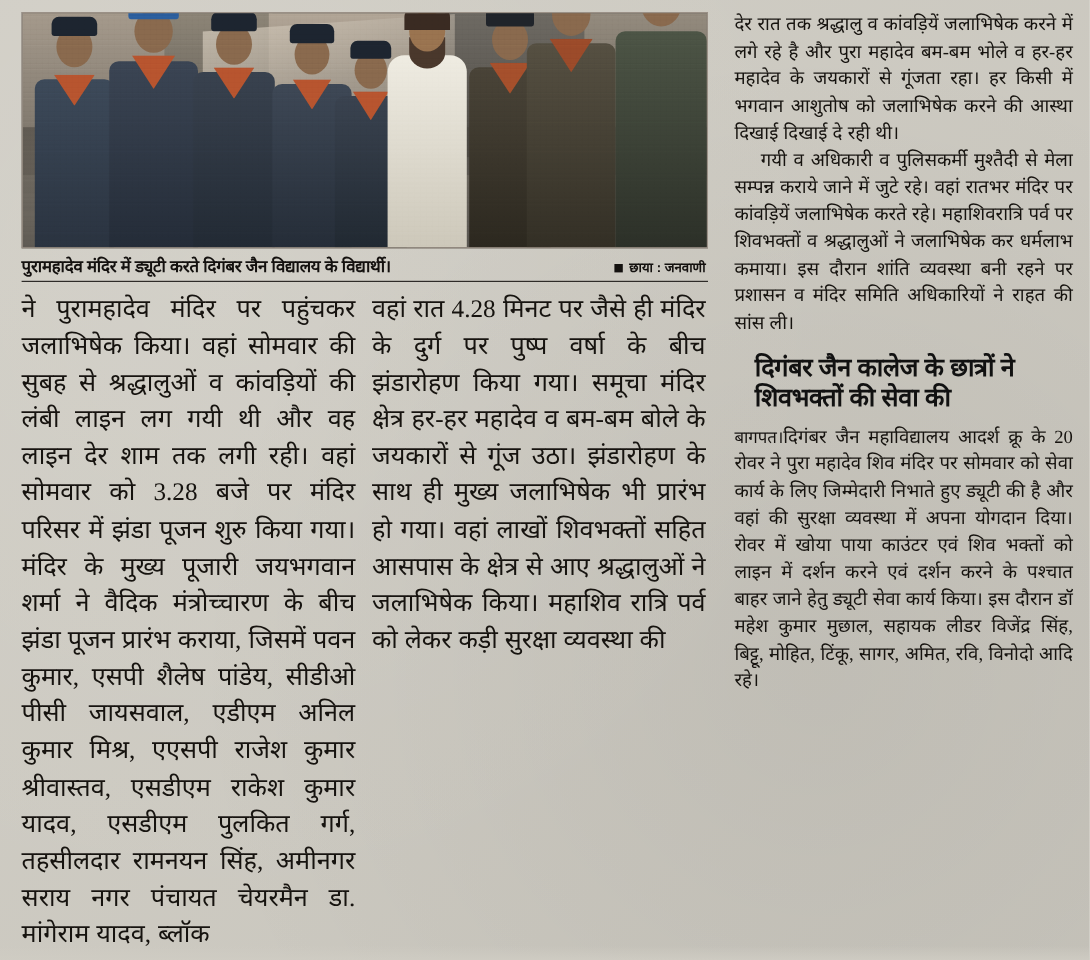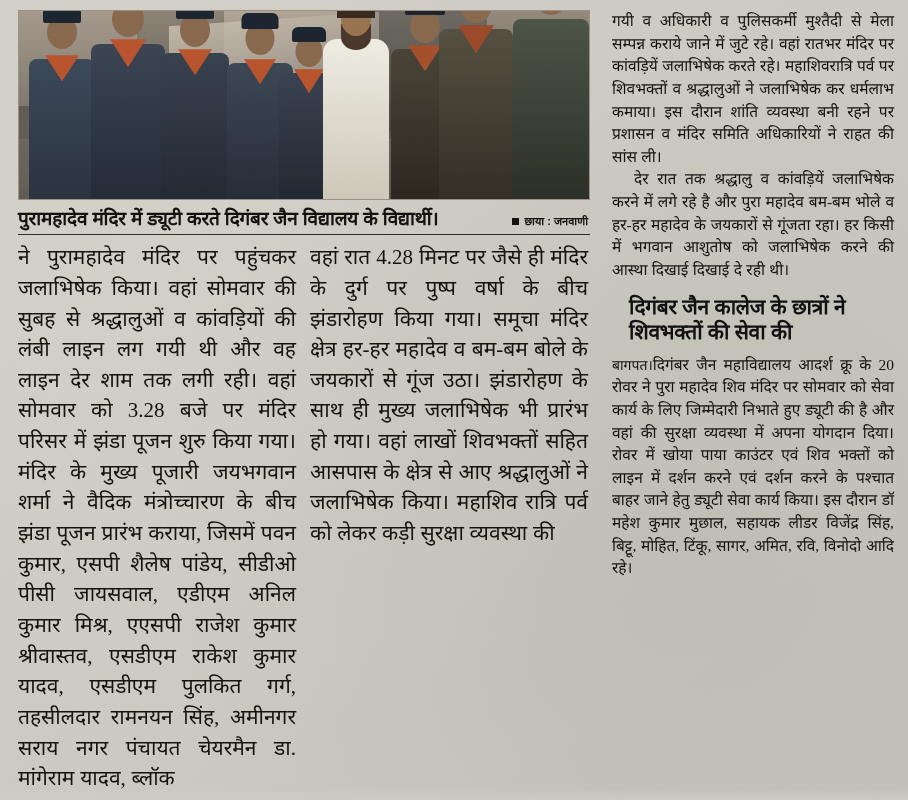--- a/index.html
+++ b/index.html
@@ -160,21 +160,21 @@
     display: flex;
     align-items: baseline;
     justify-content: space-between;
     width: 570px;
     padding: 5px 2px 3px 0;
     border-bottom: 1.5px solid #2e2b28;
   }
   .caption {
     font-family: "Liberation Sans", sans-serif;
     font-weight: bold;
-    font-size: 19px;
+    font-size: 14px;
     color: #14110f;
     letter-spacing: -0.2px;
   }
   .credit {
     font-family: "Liberation Sans", sans-serif;
     font-size: 11px;
     font-weight: bold;
     color: #14110f;
     white-space: nowrap;
   }
@@ -317,22 +317,22 @@
       <div class="col">
         <p class="body">ने पुरामहादेव मंदिर पर पहुंचकर जलाभिषेक किया। वहां सोमवार की सुबह से श्रद्धालुओं व कांवड़ियों की लंबी लाइन लग गयी थी और वह लाइन देर शाम तक लगी रही। वहां सोमवार को 3.28 बजे पर मंदिर परिसर में झंडा पूजन शुरु किया गया। मंदिर के मुख्य पूजारी जयभगवान शर्मा ने वैदिक मंत्रोच्चारण के बीच झंडा पूजन प्रारंभ कराया, जिसमें पवन कुमार, एसपी शैलेष पांडेय, सीडीओ पीसी जायसवाल, एडीएम अनिल कुमार मिश्र, एएसपी राजेश कुमार श्रीवास्तव, एसडीएम राकेश कुमार यादव, एसडीएम पुलकित गर्ग, तहसीलदार रामनयन सिंह, अमीनगर सराय नगर पंचायत चेयरमैन डा. मांगेराम यादव, ब्लॉक</p>
       </div>
       <div class="col">
         <p class="body">वहां रात 4.28 मिनट पर जैसे ही मंदिर के दुर्ग पर पुष्प वर्षा के बीच झंडारोहण किया गया। समूचा मंदिर क्षेत्र हर-हर महादेव व बम-बम बोले के जयकारों से गूंज उठा। झंडारोहण के साथ ही मुख्य जलाभिषेक भी प्रारंभ हो गया। वहां लाखों शिवभक्तों सहित आसपास के क्षेत्र से आए श्रद्धालुओं ने जलाभिषेक किया। महाशिव रात्रि पर्व को लेकर कड़ी सुरक्षा व्यवस्था की</p>
       </div>
     </div>
   </div>
 
   <div class="right-col rcol">
+    <p class="body">देर रात तक श्रद्धालु व कांवड़ियें जलाभिषेक करने में लगे रहे है और पुरा महादेव बम-बम भोले व हर-हर महादेव के जयकारों से गूंजता रहा। हर किसी में भगवान आशुतोष को जलाभिषेक करने की आस्था दिखाई दिखाई दे रही थी।</p>
     <p class="body">गयी व अधिकारी व पुलिसकर्मी मुश्तैदी से मेला सम्पन्न कराये जाने में जुटे रहे। वहां रातभर मंदिर पर कांवड़ियें जलाभिषेक करते रहे। महाशिवरात्रि पर्व पर शिवभक्तों व श्रद्धालुओं ने जलाभिषेक कर धर्मलाभ कमाया। इस दौरान शांति व्यवस्था बनी रहने पर प्रशासन व मंदिर समिति अधिकारियों ने राहत की सांस ली।</p>
-    <p class="body">देर रात तक श्रद्धालु व कांवड़ियें जलाभिषेक करने में लगे रहे है और पुरा महादेव बम-बम भोले व हर-हर महादेव के जयकारों से गूंजता रहा। हर किसी में भगवान आशुतोष को जलाभिषेक करने की आस्था दिखाई दिखाई दे रही थी।</p>
 
     <h2 class="headline">दिगंबर जैन कालेज के छात्रों ने शिवभक्तों की सेवा की</h2>
 
     <p class="body"><span class="dateline">बागपत।</span><span>दिगंबर जैन महाविद्यालय आदर्श क्रू के 20 रोवर ने पुरा महादेव शिव मंदिर पर सोमवार को सेवा कार्य के लिए जिम्मेदारी निभाते हुए ड्यूटी की है और वहां की सुरक्षा व्यवस्था में अपना योगदान दिया। रोवर में खोया पाया काउंटर एवं शिव भक्तों को लाइन में दर्शन करने एवं दर्शन करने के पश्चात बाहर जाने हेतु ड्यूटी सेवा कार्य किया। इस दौरान डॉ महेश कुमार मुछाल, सहायक लीडर विजेंद्र सिंह, बिट्टू, मोहित, टिंकू, सागर, अमित, रवि, विनोदो आदि रहे।</span></p>
   </div>
 
   <div class="fade-bottom"></div>
 </div>
 
 </body></html>

